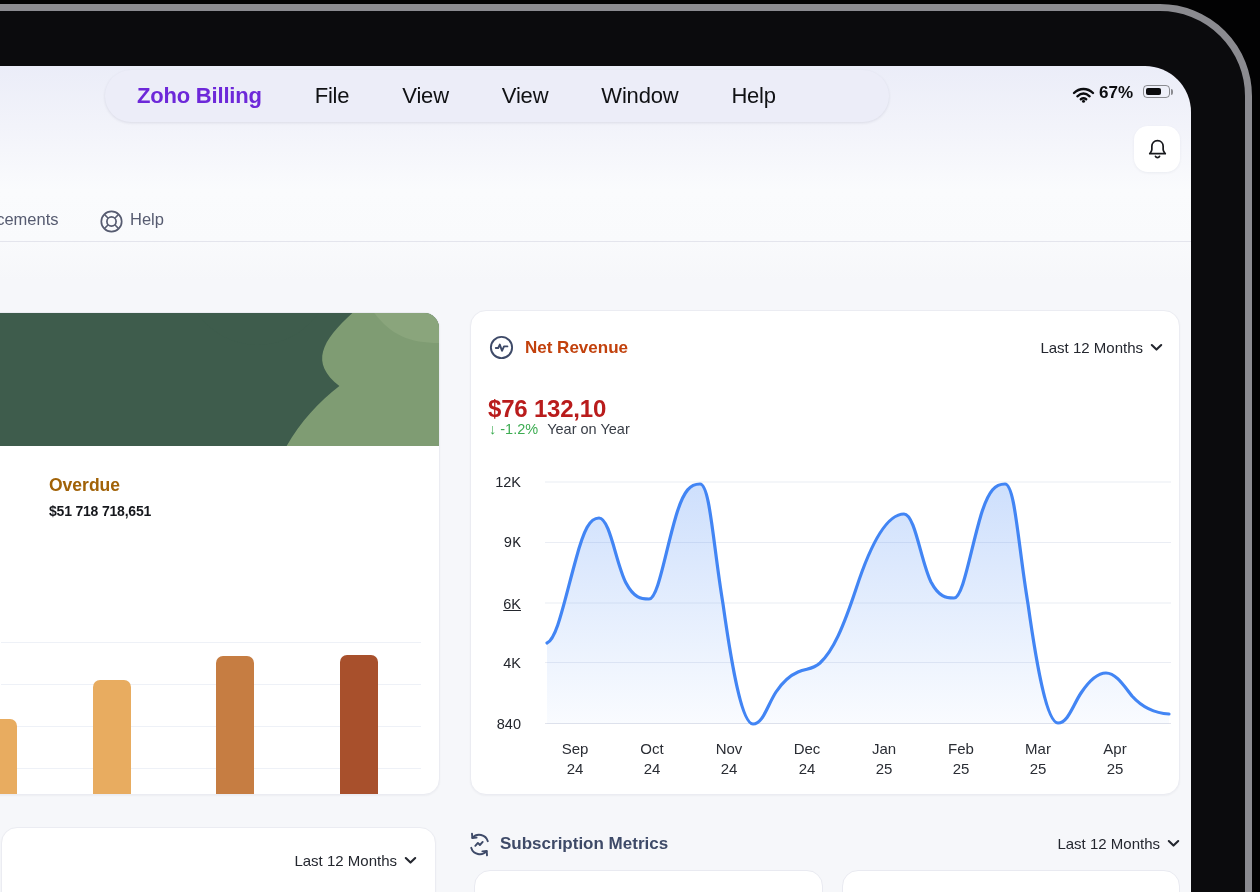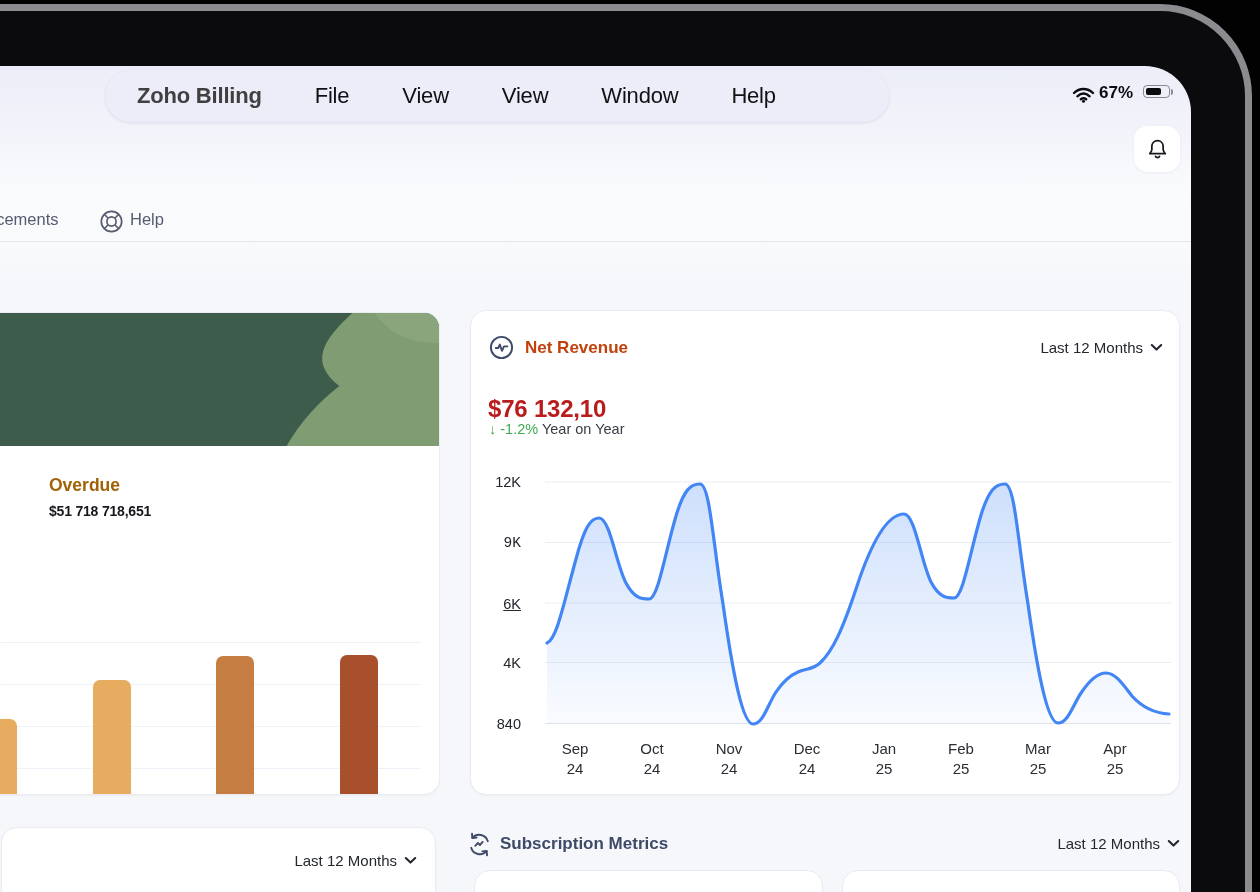--- a/index.html
+++ b/index.html
@@ -19,21 +19,21 @@
   #wifi { position:absolute; left:1072px; top:20px; }
   #battery { position:absolute; left:1143px; top:19px; width:27px; height:13px;
     border:1.6px solid rgba(0,0,0,.42); border-radius:4px; }
   #battery .fill { position:absolute; left:1.8px; top:1.8px; bottom:1.8px; width:15px; background:#0b0b0d; border-radius:2px; }
   #battery .nub { position:absolute; right:-4.4px; top:3.2px; width:2.6px; height:5.6px; background:rgba(0,0,0,.42); border-radius:0 2px 2px 0; }
 
   
   #menubar { position:absolute; left:105px; top:4px; width:784px; height:52px; border-radius:26px;
     background:#ecedf8; box-shadow:0 1px 3px rgba(20,20,60,.10); display:flex; align-items:center;
     padding-left:32px; gap:53px; }
-  .menu-app { font-size:22px; font-weight:700; color:#404040; letter-spacing:-.2px; }
+  .menu-app { font-size:22px; font-weight:700; color:#6d28d9; letter-spacing:-.2px; }
   .menu-item { font-size:22px; font-weight:500; color:#101114; letter-spacing:-.2px; }
 
   
   #bell-tile { position:absolute; left:1134px; top:60px; width:46px; height:46px; border-radius:14px;
     background:#fff; box-shadow:0 1px 3px rgba(25,30,70,.06); display:flex; align-items:center; justify-content:center; }
 
   
   .navtext { position:absolute; top:144px; font-size:16.5px; font-weight:500; color:#565b70; }
   #nav-divider { position:absolute; left:0; top:175px; width:1191px; height:1px; background:#e4e5ed; }
 
@@ -52,21 +52,21 @@
 
   
   #revenue-card { left:470px; top:244px; width:710px; height:485px; }
   .card-head-icon { position:absolute; left:17px; top:23px; }
   .card-title { position:absolute; left:54px; top:27px; font-size:17px; font-weight:600; color:#c2410c; }
   .range-chip { position:absolute; right:16px; top:28px; display:flex; align-items:center; gap:7px;
     font-size:15px; font-weight:500; color:#24272f; }
   #revenue-amount { position:absolute; left:17px; top:84px; font-size:24px; font-weight:700; color:#b91c1c; letter-spacing:-.2px; }
   #revenue-trend { position:absolute; left:18px; top:110px; font-size:14.5px; }
   #revenue-trend .delta { color:#3dac52; font-weight:500; }
-  #revenue-trend .note { color:#383d46; }
+  #revenue-trend .note { color:#383d46; margin-left:5px; }
   .ytick { position:absolute; width:45px; right:658px; text-align:right; font-size:14.5px; color:#23262d; }
   #revenue-svg { position:absolute; left:70px; top:145px; }
   .month { position:absolute; width:56px; text-align:center; font-size:15px; color:#2a2d34; line-height:20px; }
 
   
   #aging-card { left:1px; top:761px; width:435px; height:140px; }
 
   
   #sub-head-icon { position:absolute; left:466px; top:765px; }
   #sub-title { position:absolute; left:500px; top:768px; font-size:17px; font-weight:600; color:#3e4a68; }

